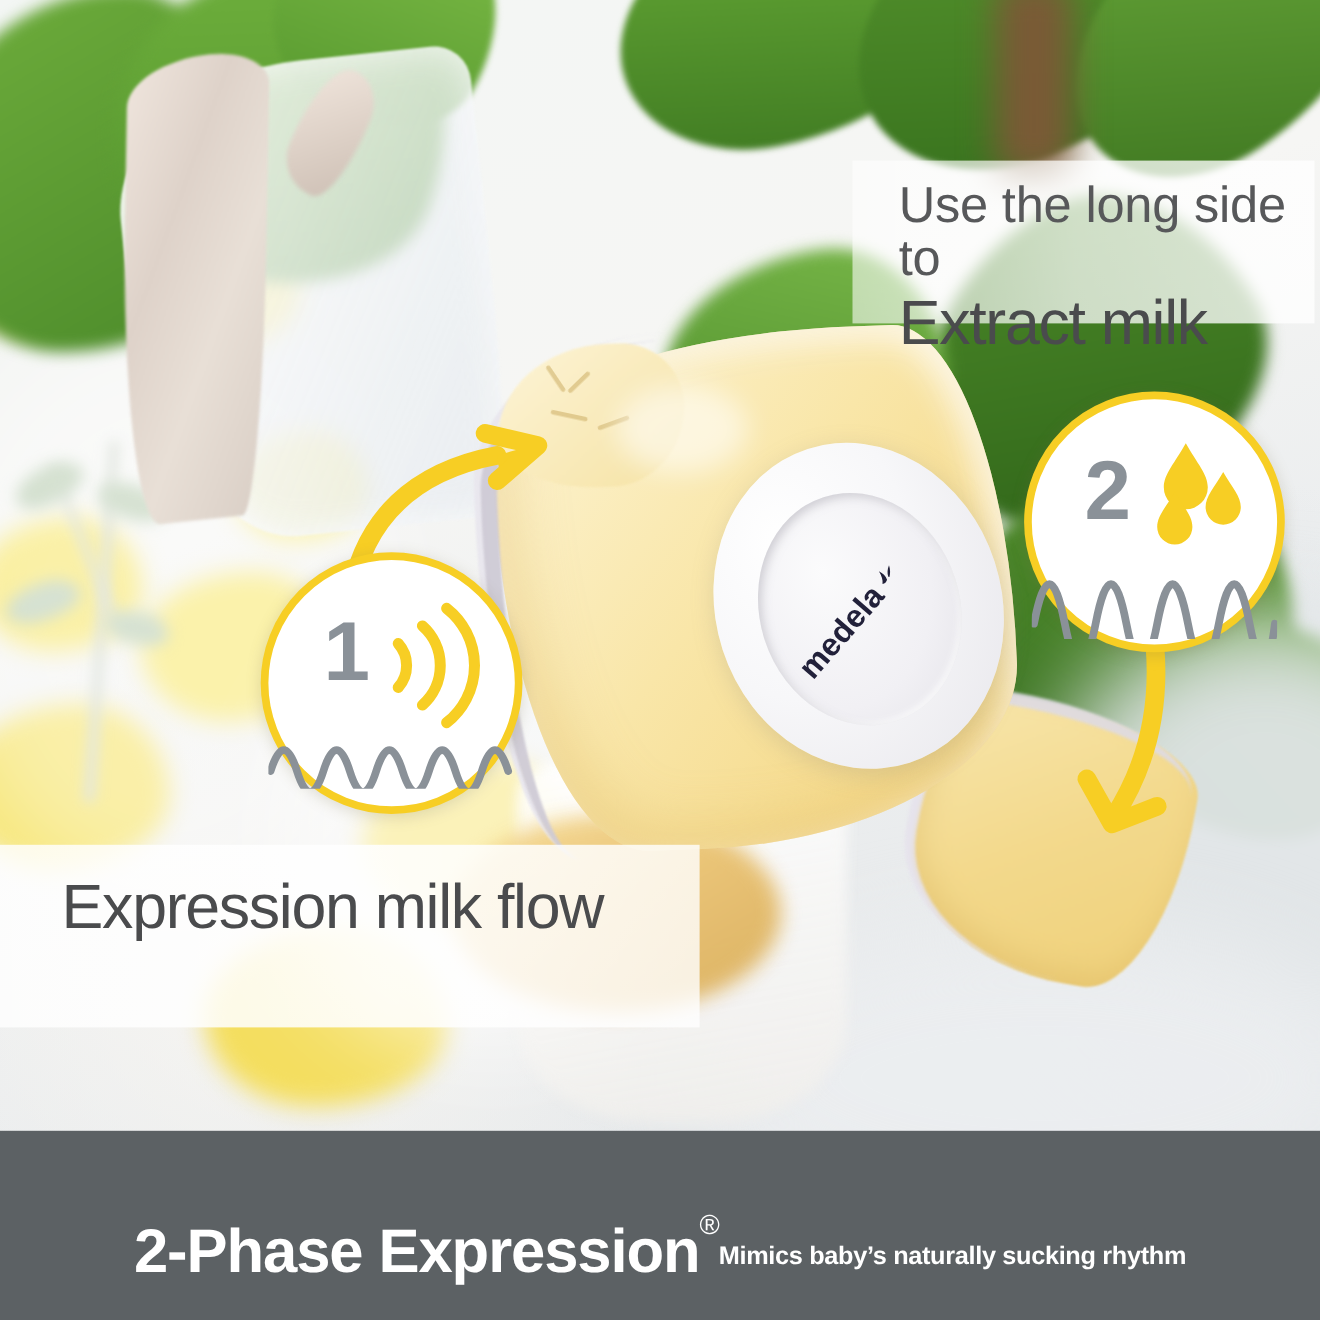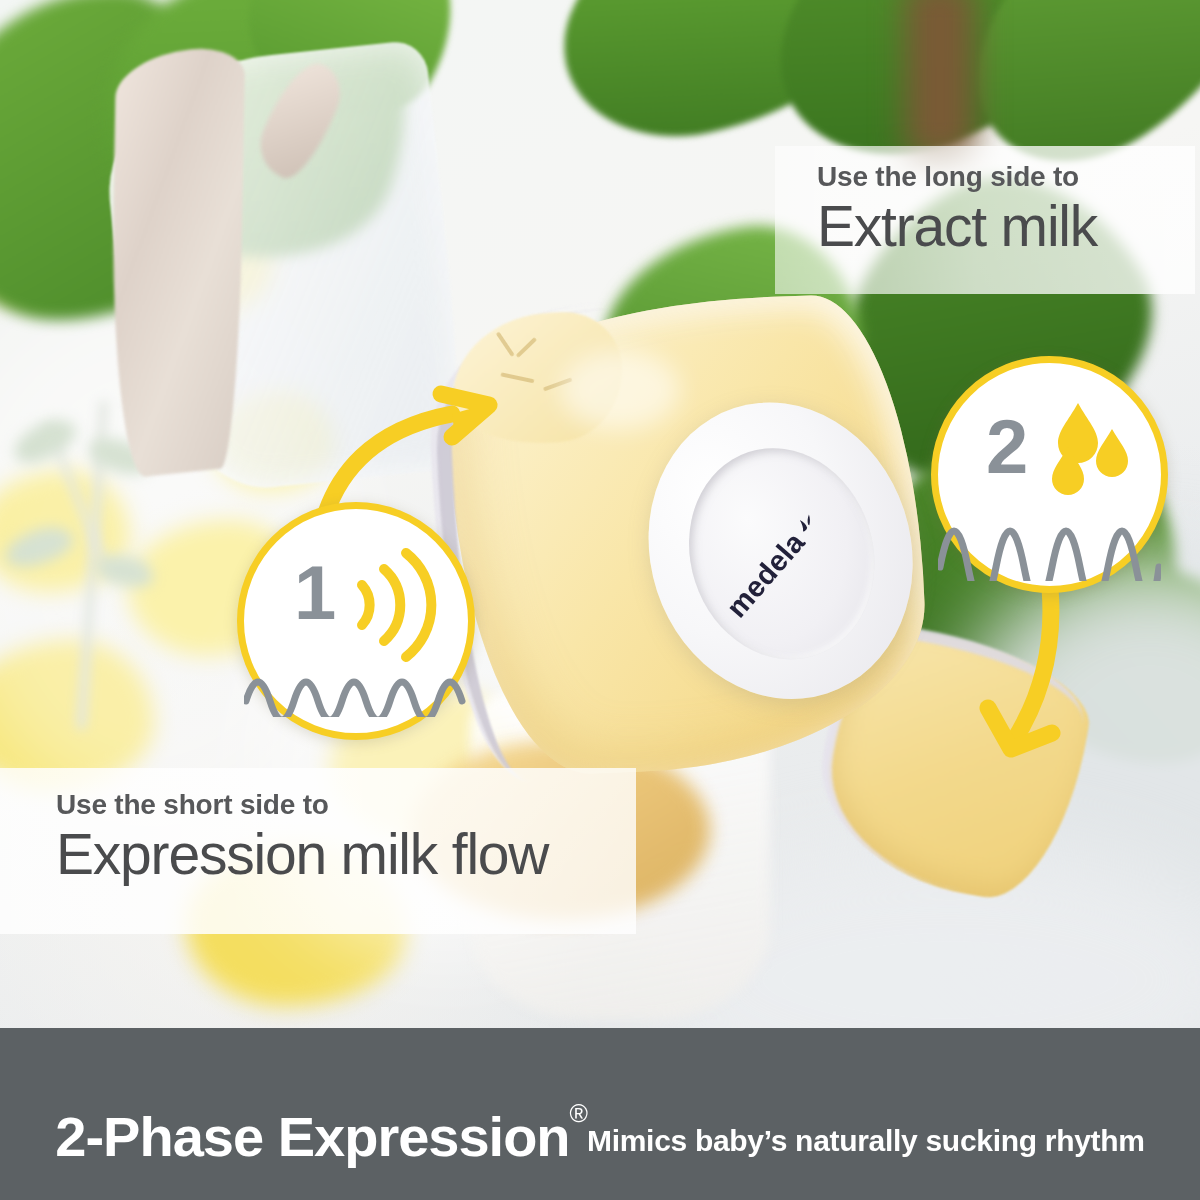--- a/index.html
+++ b/index.html
@@ -232,22 +232,22 @@
     position:absolute;
     color:#8A9198;
     font-weight:700;
     font-family:"Liberation Sans", sans-serif;
     line-height:1;
   }
 
   
   .panel { position:absolute; }
   .panel .small {
-    font-size:28px;
-    font-weight:700;
+    font-size:46px;
+    font-weight:400;
     color:#57585A;
     letter-spacing:-.2px;
     line-height:1.05;
     font-family:"Liberation Sans", sans-serif;
   }
   .panel .big {
     font-size:57px;
     font-weight:400;
     color:#4A4B4D;
     letter-spacing:-1.2px;
@@ -291,21 +291,21 @@
   }
   #banner .title sup {
     font-size:25px;
     vertical-align:super;
     font-weight:400;
     top:-.55em;
     position:relative;
   }
   #banner .subtitle {
     color:#ffffff;
-    font-size:30px;
+    font-size:23px;
     font-weight:700;
     letter-spacing:-.3px;
     margin-top:8px;
     font-family:"Liberation Sans", sans-serif;
   }
 </style>
 </head>
 <body>
 
 <div id="stage">
@@ -426,21 +426,20 @@
       <path d="M2,78 Q16,6 30,78 T58,78 Q72,6 86,78 T114,78 Q128,6 142,78 T170,78 Q184,6 198,78 T221,78" stroke="#8A9198" stroke-width="7" fill="none" stroke-linecap="round"></path>
     </svg>
   </div>
 
   <div class="panel" id="panel-extract">
     <div class="small">Use the long side to</div>
     <div class="big">Extract milk</div>
   </div>
 
   <div class="panel" id="panel-stimulate">
-    <div class="small">Use the short side to</div>
     <div class="big">Expression milk flow</div>
   </div>
 
   <div id="banner">
     <div class="title">
       <span>2-Phase Expression</span><sup>®</sup>
     </div>
     <div class="subtitle">Mimics baby’s naturally sucking rhythm</div>
   </div>
 

